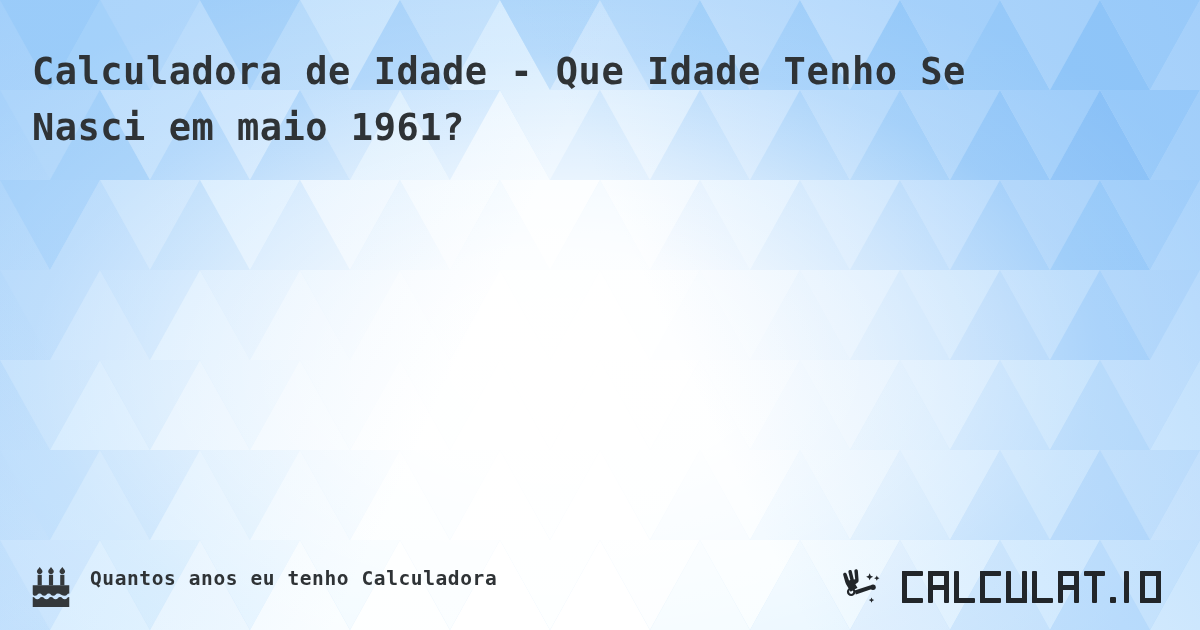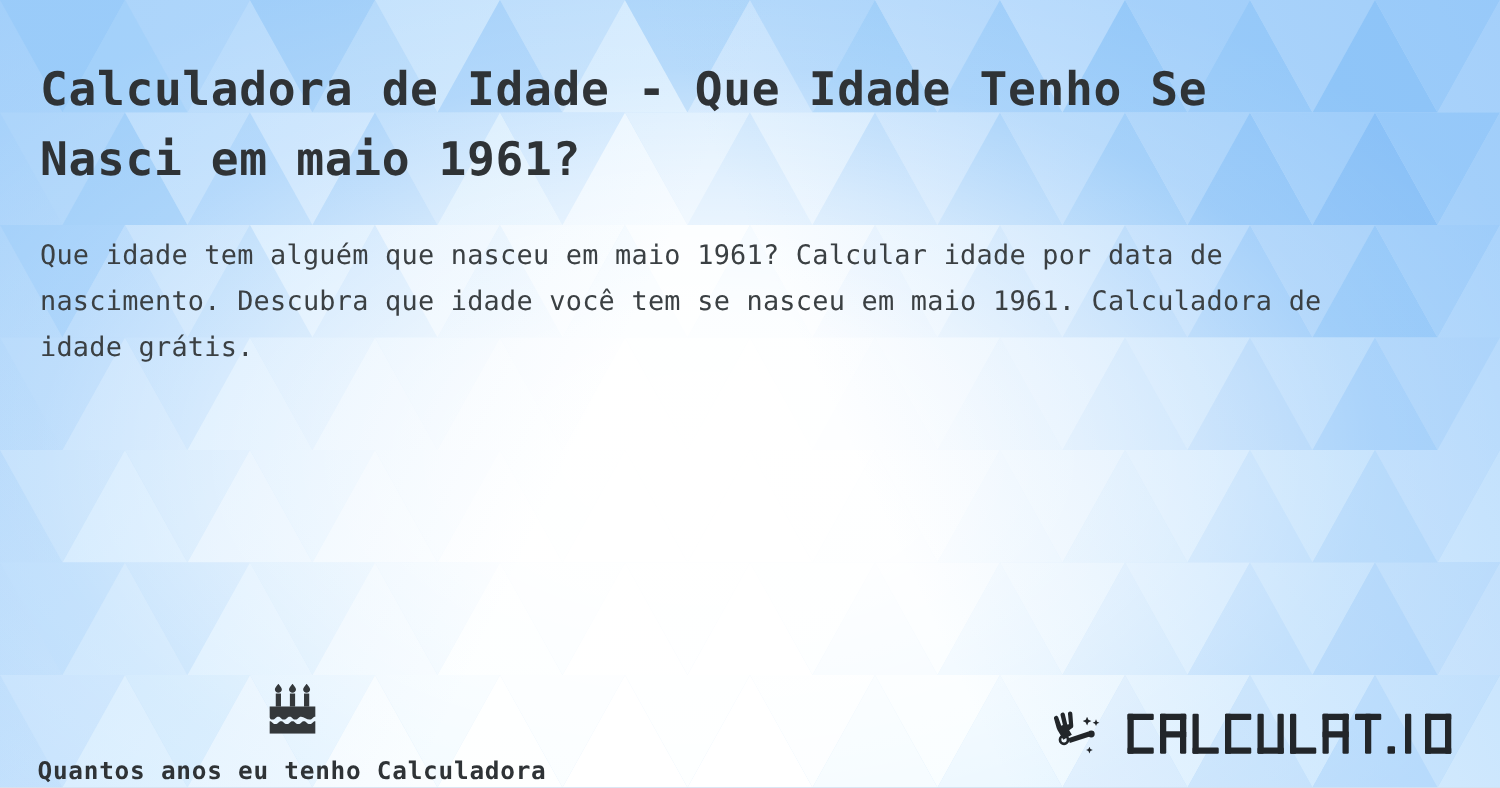--- a/index.html
+++ b/index.html
@@ -105,23 +105,21 @@
     height: 86px;
     display: flex;
     align-items: center;
     justify-content: space-between;
     padding: 0 32px 0 30px;
     box-sizing: border-box;
   }
 
   .brand {
     display: flex;
-    align-items: center;
     gap: 18px;
-    flex-direction: column;
   }
   .cake-icon {
     display: block;
     width: 42px;
     height: 40px;
     flex: 0 0 auto;
   }
   .brand-text {
     font-size: 19.5px;
     font-weight: bold;
@@ -340,21 +338,20 @@
       <polygon points="1150,630 1250,630 1200,540" fill="#e6f5ff"></polygon>
     </g>
   </svg>
   <div id="bg-glow"></div>
   <div id="bg-tint"></div>
 
   <div id="content">
 
     <h1 class="title">Calculadora de Idade - Que Idade Tenho Se Nasci em maio 1961?</h1>
 
-    <p class="description">Que idade tem alguém que nasceu em maio 1961? Calcular idade por data de nascimento. Descubra que idade você tem se nasceu em maio 1961. Calculadora de idade grátis.</p>
 
 
     <div class="footer">
 
       <div class="brand">
         <svg class="cake-icon" viewBox="0 0 48 46" aria-hidden="true">
           <g fill="#34383b">
 
             <path d="M11 0c1.8 2.4 3.2 3.6 3.2 5.3 0 1.7-1.4 3-3.2 3s-3.2-1.3-3.2-3C7.8 3.6 9.2 2.4 11 0z"></path>
             <path d="M24 0c1.8 2.4 3.2 3.6 3.2 5.3 0 1.7-1.4 3-3.2 3s-3.2-1.3-3.2-3C20.8 3.6 22.2 2.4 24 0z"></path>

